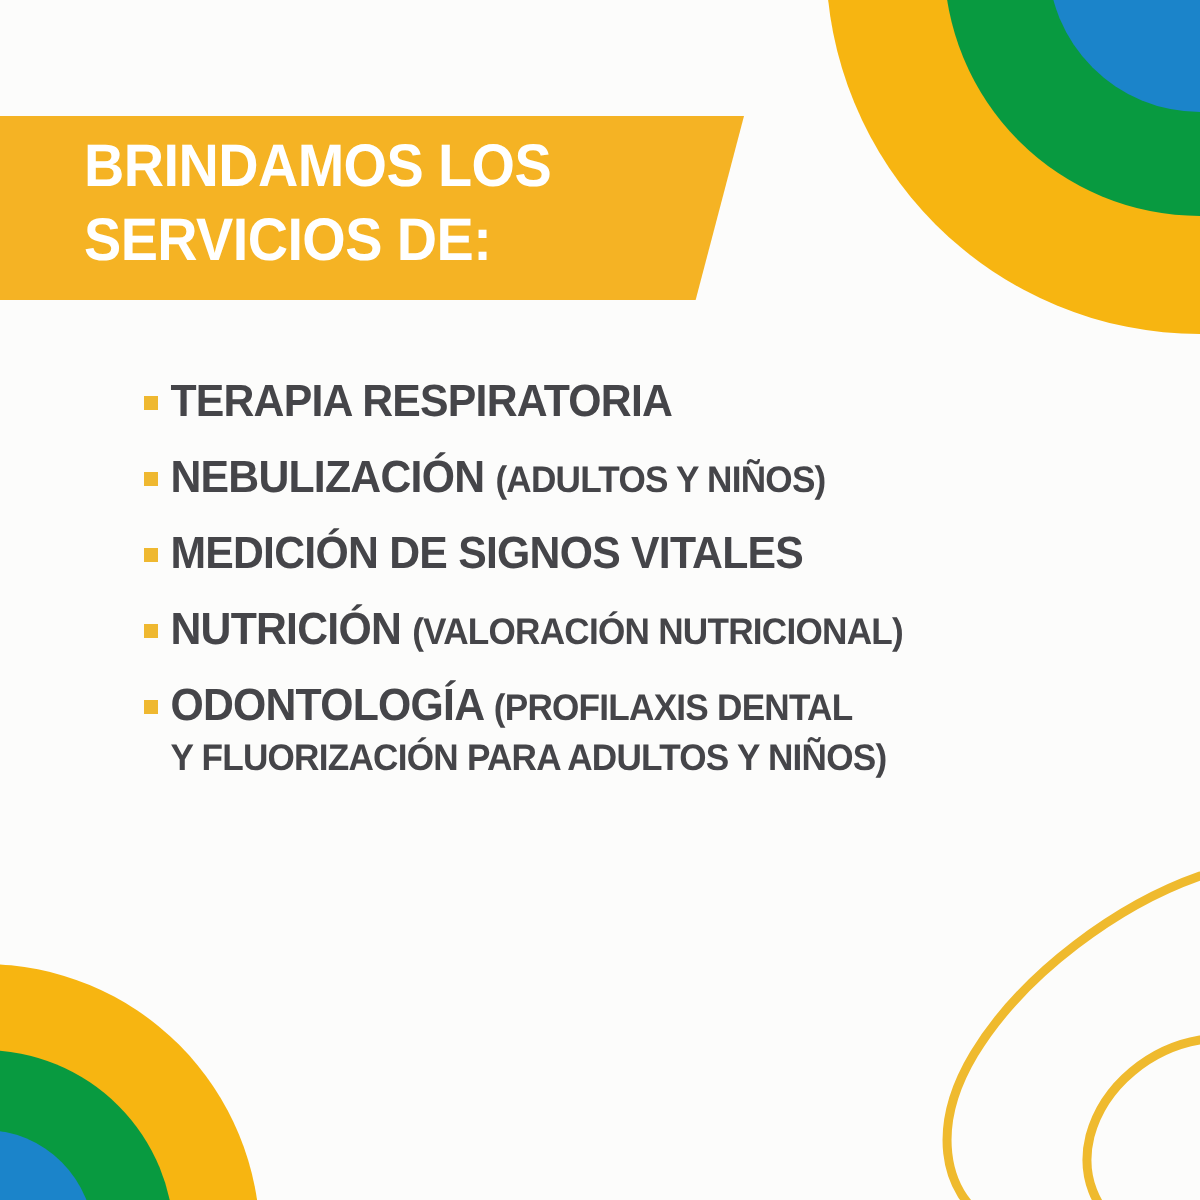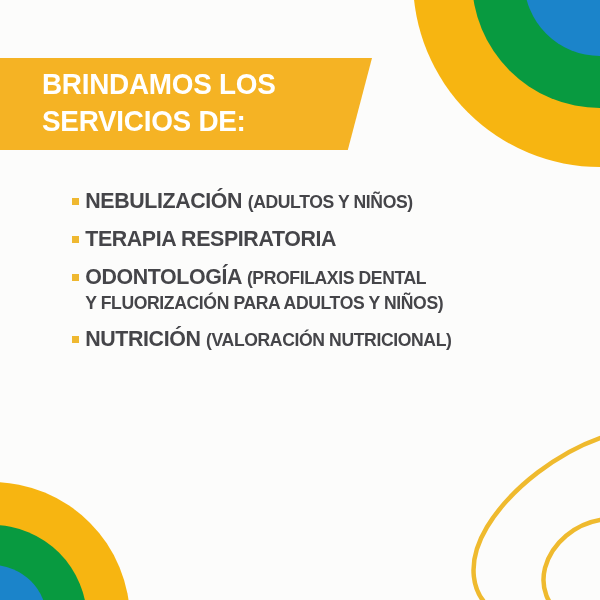--- a/index.html
+++ b/index.html
@@ -136,41 +136,47 @@
       <span class="banner-line">BRINDAMOS LOS</span>
       <span class="banner-line">SERVICIOS DE:</span>
     </div>
   </div>
 
   <div class="services">
 
     <div class="service-item">
       <span class="bullet"></span>
       <p class="svc-text">
+        <span class="svc-main">TERAPIA RESPIRATORIA</span><span class="svc-paren"></span>
+      </p>
+    </div>
+
+    <div class="service-item">
+      <span class="bullet"></span>
+      <p class="svc-text">
         <span class="svc-main">NEBULIZACIÓN </span><span class="svc-paren">(ADULTOS Y NIÑOS)</span>
       </p>
     </div>
 
     <div class="service-item">
       <span class="bullet"></span>
       <p class="svc-text">
-        <span class="svc-main">TERAPIA RESPIRATORIA</span><span class="svc-paren"></span>
-      </p>
-    </div>
-
-
-    <div class="service-item">
-      <span class="bullet"></span>
-      <p class="svc-text">
-        <span class="svc-main">ODONTOLOGÍA </span><span class="svc-paren">(PROFILAXIS DENTAL</span><span class="svc-cont">Y FLUORIZACIÓN PARA ADULTOS Y NIÑOS)</span>
+        <span class="svc-main">MEDICIÓN DE SIGNOS VITALES</span><span class="svc-paren"></span>
       </p>
     </div>
 
     <div class="service-item">
       <span class="bullet"></span>
       <p class="svc-text">
         <span class="svc-main">NUTRICIÓN </span><span class="svc-paren">(VALORACIÓN NUTRICIONAL)</span>
       </p>
     </div>
 
+    <div class="service-item">
+      <span class="bullet"></span>
+      <p class="svc-text">
+        <span class="svc-main">ODONTOLOGÍA </span><span class="svc-paren">(PROFILAXIS DENTAL</span><span class="svc-cont">Y FLUORIZACIÓN PARA ADULTOS Y NIÑOS)</span>
+      </p>
+    </div>
+
 
   </div>
 </div>
 
 </body></html>

